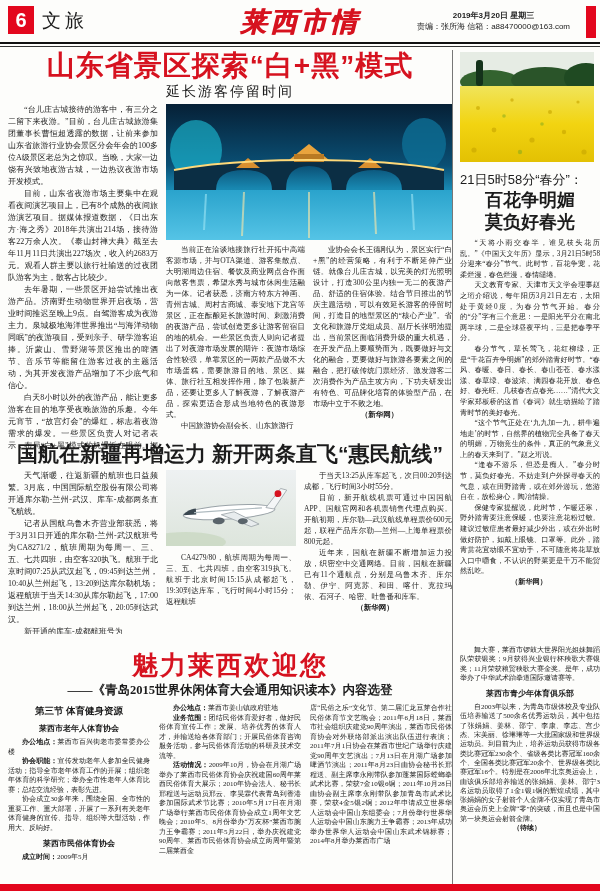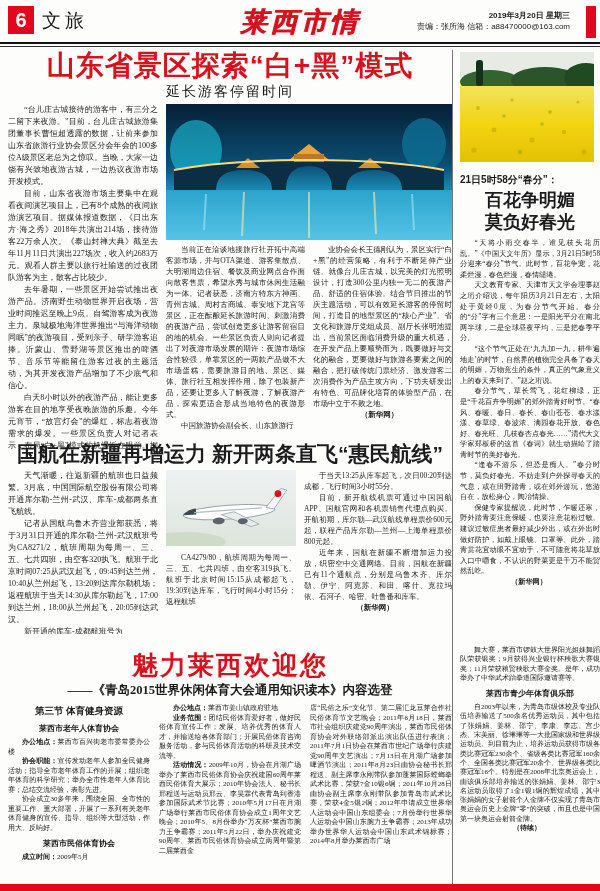--- a/index.html
+++ b/index.html
@@ -7,21 +7,21 @@
         font-family:"Liberation Serif", serif;color:#1c1c1c;}
   
   .header{position:absolute;left:0;top:0;width:600px;height:46px;}
   .pagenum{position:absolute;left:8px;top:6px;width:26px;height:28px;background:#e3071d;color:#fff;
            font-family:"Liberation Sans",sans-serif;font-weight:bold;font-size:20px;line-height:28px;text-align:center;}
   .section-name{position:absolute;left:42px;top:8px;font-family:"Liberation Sans",sans-serif;
            font-weight:normal;font-size:19px;letter-spacing:4px;}
   .masthead{position:absolute;left:200px;top:4px;width:200px;text-align:center;color:#d6121f;
            font-weight:bold;font-size:27px;font-style:italic;letter-spacing:3px;
            font-family:"DejaVu Serif",serif;text-shadow:1px 0 0 #d6121f;}
-  .dateline{position:absolute;right:30px;top:10px;text-align:right;font-size:8px;line-height:11px;
+  .dateline{position:absolute;right:30px;top:10px;text-align:center;font-size:8px;line-height:11px;
            font-family:"Liberation Sans",sans-serif;}
   .dateline .d1{font-weight:bold;}
   .header-redbar{position:absolute;right:4px;top:6px;width:10px;height:32px;background:#e3071d;}
   .header-rule{position:absolute;left:0;top:42px;width:600px;border-top:2.5px solid #111;}
   .header-rule2{position:absolute;left:0;top:46px;width:600px;border-top:0.5px solid #333;}
   
   p{margin:0;text-indent:2em;text-align:justify;}
   .byline{text-align:center;font-weight:bold;text-indent:0;padding-right:6px;}
   .vclip{overflow:hidden;}
   
@@ -33,21 +33,21 @@
   .a1c1{width:150px;font-size:8px;line-height:12px;}
   .a1right{flex:1;display:flex;flex-direction:column;}
   .photo-bridge{width:100%;height:136px;}
   .a1twocol{display:flex;gap:8px;flex:1;margin-top:4px;font-size:7.5px;line-height:11px;}
   .a1c2,.a1c3{flex:1;overflow:hidden;}
   
   .rail{position:absolute;left:452px;top:50px;width:148px;height:834px;border-left:0.75px solid #777;
         box-sizing:border-box;padding-left:7px;}
   .rail-article{height:592px;overflow:hidden;}
   .photo-field{width:134px;height:110px;margin:2px 0 6px 0;}
-  .rail-kicker{font-weight:bold;font-size:10px;line-height:15px;text-indent:0;
+  .rail-kicker{font-weight:normal;font-size:13px;line-height:15px;text-indent:0;
         font-family:"Liberation Sans",sans-serif;}
   .rail-title{font-weight:bold;font-size:18px;line-height:22px;text-align:center;margin:2px 0 5px 0;
         font-family:"Liberation Sans",sans-serif;}
   .rail-body{font-size:7.2px;line-height:10.6px;}
   .rail-body .byline{padding-right:2px;}
   
   .art2{position:absolute;left:8px;top:440px;width:444px;height:196px;}
   .art2-title{font-weight:bold;font-size:21px;text-align:center;line-height:27px;
         font-family:"Liberation Sans",sans-serif;}
   .art2-cols{display:flex;gap:8px;height:164px;overflow:hidden;margin-top:3px;}
@@ -189,22 +189,22 @@
         </g>
       </svg>
       <div class="rail-kicker">21日5时58分“春分”：</div>
       <div class="rail-title">
         <div>百花争明媚</div>
         <div>莫负好春光</div>
       </div>
       <div class="rail-body">
         <p>“天将小雨交春半，谁见枝头花历乱。”《中国天文年历》显示，3月21日5时58分迎来“春分”节气。此时节，百花争宠，花柔烂漫，春色烂漫，春情缱绻。</p>
         <p>天文教育专家、天津市天文学会理事赵之珩介绍说，每年阳历3月21日左右，太阳处于黄经0度，为春分节气开始。春分的“分”字有三个意思：一是阳光平分在南北两半球，二是全球昼夜平均，三是把春季平分。</p>
+        <p>春分节气，草长莺飞，花红柳绿，正是“千花百卉争明媚”的郊外踏青好时节。“春风、春暖、春日、春长、春山苍苍、春水漾漾、春草绿、春波浓、满园春花开放、春色好、春光旺、几枝春杏点春光……”清代大文学家郑板桥的这首《春词》就生动描绘了踏青时节的美好春光。</p>
         <p>“这个节气正处在‘九九加一九，耕牛遍地走’的时节，自然界的植物完全具备了春天的明媚，万物竞生的条件，真正的气象意义上的春天来到了。”赵之珩说。</p>
-        <p>春分节气，草长莺飞，花红柳绿，正是“千花百卉争明媚”的郊外踏青好时节。“春风、春暖、春日、春长、春山苍苍、春水漾漾、春草绿、春波浓、满园春花开放、春色好、春光旺、几枝春杏点春光……”清代大文学家郑板桥的这首《春词》就生动描绘了踏青时节的美好春光。</p>
         <p>“逢春不游乐，但恐是痴人。”春分时节，莫负好春光。不妨走到户外探寻春天的气息，或在田野踏青，或在郊外游玩，悠游自在，放松身心，陶冶情操。</p>
         <p>保健专家提醒说，此时节，乍暖还寒，野外踏青要注意保暖，也要注意花粉过敏。建议过敏症患者最好减少外出，或在外出时做好防护，如戴上眼镜、口罩等。此外，踏青赏花宜动眼不宜动手，不可随意将花草放入口中嚼食，不认识的野菜更是千万不能贸然乱吃。</p>
         <p class="byline">（新华网）</p>
       </div>
     </div>
 
     <div class="rail-bottom">
       <p>舞大赛，莱西市锣鼓大世界阳光姐妹舞蹈队荣获银奖；9月获得兴业银行杯秧歌大赛银奖；11月荣获粮贸秧歌大赛金奖。是年，成功举办了中华武术跆拳道国际邀请赛等。</p>
       <p class="bsub">莱西市青少年体育俱乐部</p>
       <p>自2003年以来，为青岛市级体校及专业队伍培养输送了500余名优秀运动员，其中包括了张娟娟、姜林、邵宁、李康、李志、宫少杰、宋美丽、徐琳琳等一大批国家级和世界级运动员。到目前为止，培养运动员获得市级各类比赛冠军230余个、省级各类比赛冠军160余个、全国各类比赛冠军20余个、世界级各类比赛冠军16个。特别是在2008年北京奥运会上，由该俱乐部培养输送的张娟娟、姜林、邵宁3名运动员取得了1金1银1铜的辉煌成绩，其中张娟娟的女子射箭个人金牌不仅实现了青岛市奥运会历史上金牌“零”的突破，而且也是中国第一块奥运会射箭金牌。</p>

